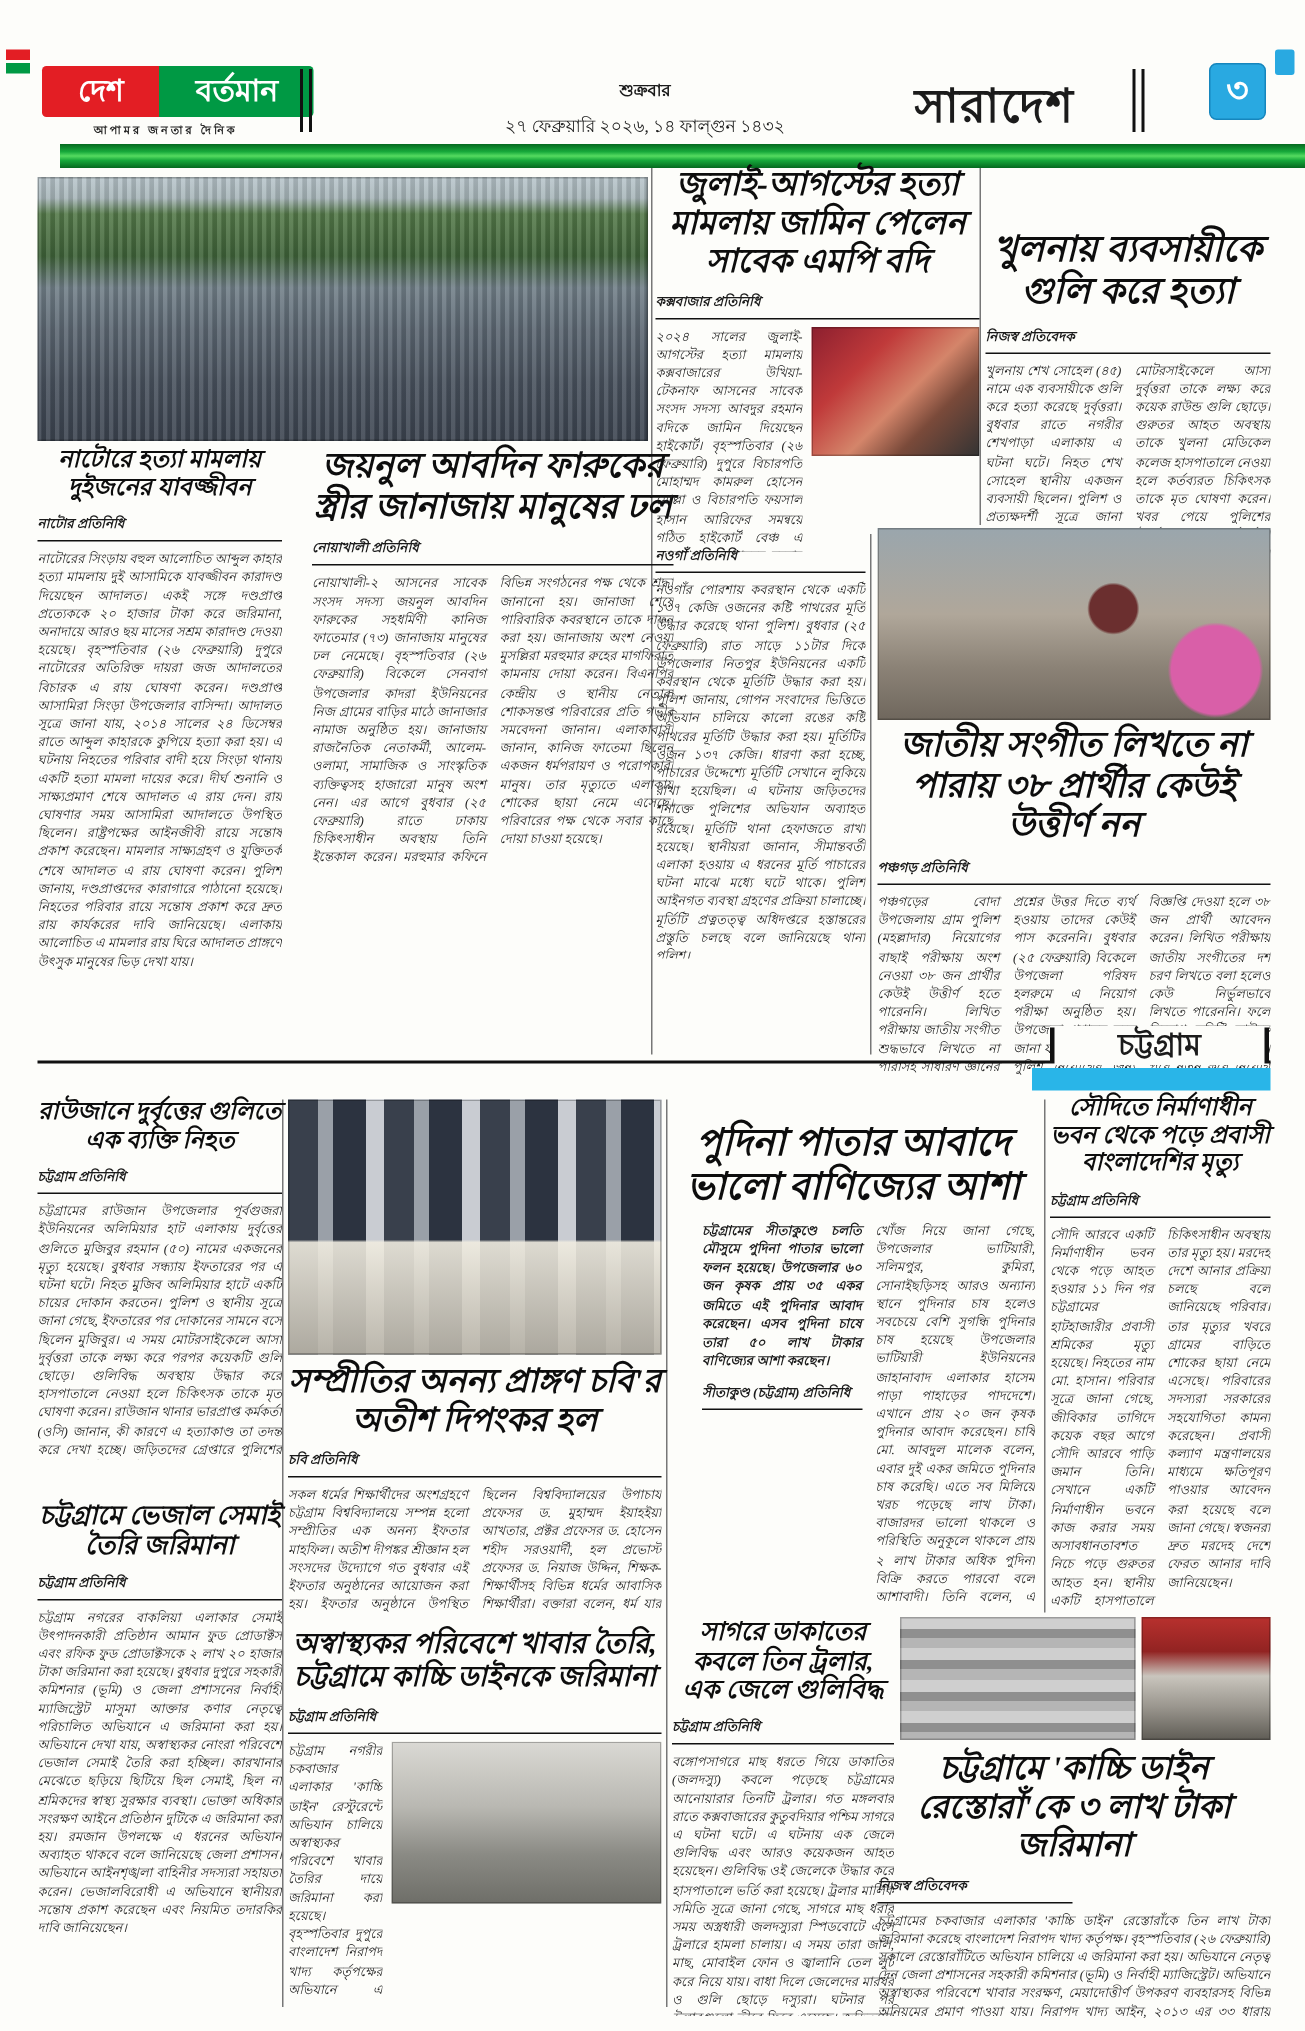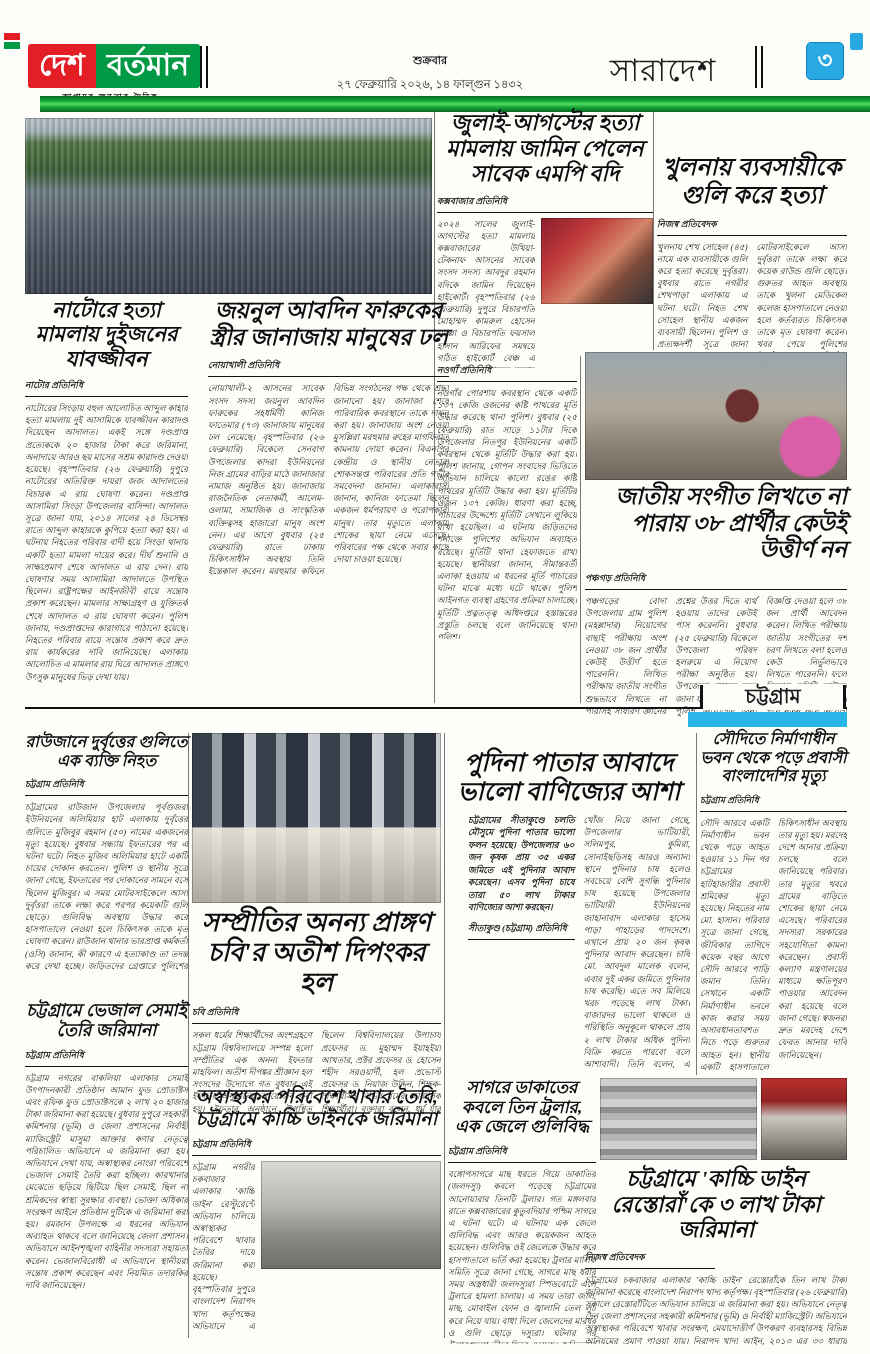--- a/index.html
+++ b/index.html
@@ -10,33 +10,33 @@
     font-family:"Liberation Serif","DejaVu Sans",serif; color:#1b1b1b;
   }
   
   .corner { position:absolute; }
   .cm-red   { width:16px; height:7px; background:#e31e24; }
   .cm-green { width:16px; height:7px; background:#009944; margin-top:2px; }
   .cm-blue  { width:13px; height:17px; background:#29a9e1; border-radius:2px; }
   .logo { position:absolute; left:28px; top:44px; width:165px; }
   .logo-row { display:flex; }
   .lg-red, .lg-green {
-    color:#fff; font-weight:bold; font-size:30px; line-height:1;
-    padding:6px 11px 8px; font-family:"DejaVu Sans",sans-serif;
+    color:#fff; font-weight:bold; font-size:20px; line-height:1;
+    padding:6px 24px 8px; font-family:"DejaVu Sans",sans-serif;
   }
   .lg-red { background:#e31e24; border-radius:3px 0 0 3px; }
   .lg-green { background:#009944; border-radius:0 3px 3px 0; }
   .tagline { text-align:center; font-size:7.5px; letter-spacing:2px; color:#222; margin-top:3px; font-weight:bold; }
   .dbar { position:absolute; width:8px; }
   .dbar::before, .dbar::after { content:""; position:absolute; top:0; bottom:0; width:2px; background:#111; }
   .dbar::before { left:0; } .dbar::after { right:0; }
   .dateblock { position:absolute; left:290px; top:52px; width:280px; text-align:center; }
   .weekday { font-weight:bold; font-size:11px; }
   .dateline { font-size:11.5px; margin-top:5px; }
-  .secname { position:absolute; left:588px; top:46px; width:150px; text-align:center; font-size:31px; font-weight:normal; letter-spacing:1px; }
+  .secname { position:absolute; left:588px; top:46px; width:150px; text-align:center; font-size:31px; font-weight:bold; letter-spacing:1px; }
   .pagebadge {
     position:absolute; left:806px; top:42px; width:38px; height:38px;
     background:#29a9e1; border:1px solid #1686bd; border-radius:5px;
     color:#fff; font-size:23px; font-weight:bold; display:flex; align-items:center; justify-content:center;
     font-family:"DejaVu Sans",sans-serif;
   }
   .greenbar {
     position:absolute; left:40px; top:96px; width:830px; height:16px;
     background:linear-gradient(180deg,#05691f 0%,#17a93b 32%,#55db60 50%,#17a93b 68%,#05691f 100%);
   }
@@ -118,21 +118,21 @@
   <div class="pagebadge">৩</div>
   <div class="greenbar"></div>
 
   <div class="ph ph-janaza" style="left:25px;top:118px;width:407px;height:176px;"></div>
 
   <div class="vr" style="left:434px;top:112px;height:591px;"></div>
   <div class="vr" style="left:653px;top:112px;height:238px;"></div>
   <div class="vr" style="left:580px;top:356px;height:347px;"></div>
 
   <article class="art" style="left:25px;top:298px;width:163px;">
-    <h2 class="hl" style="font-size:21px;">নাটোরে হত্যা মামলায় দুইজনের যাবজ্জীবন</h2>
+    <h2 class="hl" style="font-size:16px;">নাটোরে হত্যা মামলায় দুইজনের যাবজ্জীবন</h2>
     <div class="byline">নাটোর প্রতিনিধি</div>
     <div class="body" style="height:300px;">নাটোরের সিংড়ায় বহুল আলোচিত আব্দুল কাহার হত্যা মামলায় দুই আসামিকে যাবজ্জীবন কারাদণ্ড দিয়েছেন আদালত। একই সঙ্গে দণ্ডপ্রাপ্ত প্রত্যেককে ২০ হাজার টাকা করে জরিমানা, অনাদায়ে আরও ছয় মাসের সশ্রম কারাদণ্ড দেওয়া হয়েছে। বৃহস্পতিবার (২৬ ফেব্রুয়ারি) দুপুরে নাটোরের অতিরিক্ত দায়রা জজ আদালতের বিচারক এ রায় ঘোষণা করেন। দণ্ডপ্রাপ্ত আসামিরা সিংড়া উপজেলার বাসিন্দা। আদালত সূত্রে জানা যায়, ২০১৪ সালের ২৪ ডিসেম্বর রাতে আব্দুল কাহারকে কুপিয়ে হত্যা করা হয়। এ ঘটনায় নিহতের পরিবার বাদী হয়ে সিংড়া থানায় একটি হত্যা মামলা দায়ের করে। দীর্ঘ শুনানি ও সাক্ষ্যপ্রমাণ শেষে আদালত এ রায় দেন। রায় ঘোষণার সময় আসামিরা আদালতে উপস্থিত ছিলেন। রাষ্ট্রপক্ষের আইনজীবী রায়ে সন্তোষ প্রকাশ করেছেন। মামলার সাক্ষ্যগ্রহণ ও যুক্তিতর্ক শেষে আদালত এ রায় ঘোষণা করেন। পুলিশ জানায়, দণ্ডপ্রাপ্তদের কারাগারে পাঠানো হয়েছে। নিহতের পরিবার রায়ে সন্তোষ প্রকাশ করে দ্রুত রায় কার্যকরের দাবি জানিয়েছে। এলাকায় আলোচিত এ মামলার রায় ঘিরে আদালত প্রাঙ্গণে উৎসুক মানুষের ভিড় দেখা যায়।</div>
   </article>
 
   <article class="art" style="left:208px;top:298px;width:241px;">
     <h2 class="hl" style="font-size:23px;">জয়নুল আবদিন ফারুকের স্ত্রীর জানাজায় মানুষের ঢল</h2>
     <div class="byline">নোয়াখালী প্রতিনিধি</div>
     <div class="body cols-2" style="height:318px;">নোয়াখালী-২ আসনের সাবেক সংসদ সদস্য জয়নুল আবদিন ফারুকের সহধর্মিণী কানিজ ফাতেমার (৭৩) জানাজায় মানুষের ঢল নেমেছে। বৃহস্পতিবার (২৬ ফেব্রুয়ারি) বিকেলে সেনবাগ উপজেলার কাদরা ইউনিয়নের নিজ গ্রামের বাড়ির মাঠে জানাজার নামাজ অনুষ্ঠিত হয়। জানাজায় রাজনৈতিক নেতাকর্মী, আলেম-ওলামা, সামাজিক ও সাংস্কৃতিক ব্যক্তিত্বসহ হাজারো মানুষ অংশ নেন। এর আগে বুধবার (২৫ ফেব্রুয়ারি) রাতে ঢাকায় চিকিৎসাধীন অবস্থায় তিনি ইন্তেকাল করেন। মরহুমার কফিনে বিভিন্ন সংগঠনের পক্ষ থেকে শ্রদ্ধা জানানো হয়। জানাজা শেষে পারিবারিক কবরস্থানে তাকে দাফন করা হয়। জানাজায় অংশ নেওয়া মুসল্লিরা মরহুমার রুহের মাগফিরাত কামনায় দোয়া করেন। বিএনপির কেন্দ্রীয় ও স্থানীয় নেতারা শোকসন্তপ্ত পরিবারের প্রতি গভীর সমবেদনা জানান। এলাকাবাসী জানান, কানিজ ফাতেমা ছিলেন একজন ধর্মপরায়ণ ও পরোপকারী মানুষ। তার মৃত্যুতে এলাকায় শোকের ছায়া নেমে এসেছে। পরিবারের পক্ষ থেকে সবার কাছে দোয়া চাওয়া হয়েছে।</div>
   </article>
 
@@ -152,21 +152,21 @@
 
   <article class="art" style="left:657px;top:110px;width:190px;">
     <h2 class="hl" style="font-size:24px;margin-top:44px;">খুলনায় ব্যবসায়ীকে গুলি করে হত্যা</h2>
     <div class="byline">নিজস্ব প্রতিবেদক</div>
     <div class="body cols-2" style="height:145px;">খুলনায় শেখ সোহেল (৪৫) নামে এক ব্যবসায়ীকে গুলি করে হত্যা করেছে দুর্বৃত্তরা। বুধবার রাতে নগরীর শেখপাড়া এলাকায় এ ঘটনা ঘটে। নিহত শেখ সোহেল স্থানীয় একজন ব্যবসায়ী ছিলেন। পুলিশ ও প্রত্যক্ষদর্শী সূত্রে জানা গেছে, রাতে দোকান বন্ধ করে বাড়ি ফেরার পথে মোটরসাইকেলে আসা দুর্বৃত্তরা তাকে লক্ষ্য করে কয়েক রাউন্ড গুলি ছোড়ে। গুরুতর আহত অবস্থায় তাকে খুলনা মেডিকেল কলেজ হাসপাতালে নেওয়া হলে কর্তব্যরত চিকিৎসক তাকে মৃত ঘোষণা করেন। খবর পেয়ে পুলিশের ঊর্ধ্বতন কর্মকর্তারা ঘটনাস্থল পরিদর্শন করেছেন। ঘটনাস্থল থেকে গুলির খোসা উদ্ধার করা হয়েছে। জড়িতদের গ্রেপ্তারে অভিযান চলছে বলে জানিয়েছে পুলিশ। এ ঘটনায় থানায় মামলার প্রস্তুতি চলছে। ব্যবসায়ী মহলে নিরাপত্তা নিয়ে উদ্বেগ ছড়িয়ে পড়েছে।</div>
   </article>
 
   <div class="ph ph-street" style="left:585px;top:352px;width:262px;height:128px;"></div>
 
   <article class="art" style="left:585px;top:484px;width:262px;">
-    <h2 class="hl" style="font-size:23px;text-align:right;">জাতীয় সংগীত লিখতে না পারায় ৩৮ প্রার্থীর কেউই উত্তীর্ণ নন</h2>
+    <h2 class="hl" style="font-size:23px;">জাতীয় সংগীত লিখতে না পারায় ৩৮ প্রার্থীর কেউই উত্তীর্ণ নন</h2>
     <div class="byline">পঞ্চগড় প্রতিনিধি</div>
     <div class="body cols-3" style="height:130px;">পঞ্চগড়ের বোদা উপজেলায় গ্রাম পুলিশ (মহল্লাদার) নিয়োগের বাছাই পরীক্ষায় অংশ নেওয়া ৩৮ জন প্রার্থীর কেউই উত্তীর্ণ হতে পারেননি। লিখিত পরীক্ষায় জাতীয় সংগীত শুদ্ধভাবে লিখতে না পারাসহ সাধারণ জ্ঞানের প্রশ্নের উত্তর দিতে ব্যর্থ হওয়ায় তাদের কেউই পাস করেননি। বুধবার (২৫ ফেব্রুয়ারি) বিকেলে উপজেলা পরিষদ হলরুমে এ নিয়োগ পরীক্ষা অনুষ্ঠিত হয়। উপজেলা প্রশাসন সূত্রে জানা যায়, শূন্যপদে গ্রাম পুলিশ নিয়োগের জন্য বিজ্ঞপ্তি দেওয়া হলে ৩৮ জন প্রার্থী আবেদন করেন। লিখিত পরীক্ষায় জাতীয় সংগীতের দশ চরণ লিখতে বলা হলেও কেউ নির্ভুলভাবে লিখতে পারেননি। ফলে নিয়োগ কমিটি কাউকে উত্তীর্ণ ঘোষণা করেনি। পরে নতুন করে নিয়োগ বিজ্ঞপ্তি দেওয়ার সিদ্ধান্ত নেওয়া হয়েছে বলে জানিয়েছেন সংশ্লিষ্টরা।</div>
   </article>
 
   <div class="hr" style="left:25px;top:707px;width:822px;"></div>
   <div class="chlabel">
     <span class="cbar"></span>
     <span>চট্টগ্রাম</span>
     <span class="cbar"></span>
   </div>
@@ -184,21 +184,21 @@
 
   <article class="art" style="left:25px;top:1000px;width:163px;">
     <h2 class="hl" style="font-size:17.5px;">চট্টগ্রামে ভেজাল সেমাই তৈরি জরিমানা</h2>
     <div class="byline">চট্টগ্রাম প্রতিনিধি</div>
     <div class="body" style="height:248px;">চট্টগ্রাম নগরের বাকলিয়া এলাকার সেমাই উৎপাদনকারী প্রতিষ্ঠান আমান ফুড প্রোডাক্টস এবং রফিক ফুড প্রোডাক্টসকে ২ লাখ ২০ হাজার টাকা জরিমানা করা হয়েছে। বুধবার দুপুরে সহকারী কমিশনার (ভূমি) ও জেলা প্রশাসনের নির্বাহী ম্যাজিস্ট্রেট মাসুমা আক্তার কণার নেতৃত্বে পরিচালিত অভিযানে এ জরিমানা করা হয়। অভিযানে দেখা যায়, অস্বাস্থ্যকর নোংরা পরিবেশে ভেজাল সেমাই তৈরি করা হচ্ছিল। কারখানার মেঝেতে ছড়িয়ে ছিটিয়ে ছিল সেমাই, ছিল না শ্রমিকদের স্বাস্থ্য সুরক্ষার ব্যবস্থা। ভোক্তা অধিকার সংরক্ষণ আইনে প্রতিষ্ঠান দুটিকে এ জরিমানা করা হয়। রমজান উপলক্ষে এ ধরনের অভিযান অব্যাহত থাকবে বলে জানিয়েছে জেলা প্রশাসন। অভিযানে আইনশৃঙ্খলা বাহিনীর সদস্যরা সহায়তা করেন। ভেজালবিরোধী এ অভিযানে স্থানীয়রা সন্তোষ প্রকাশ করেছেন এবং নিয়মিত তদারকির দাবি জানিয়েছেন।</div>
   </article>
 
   <div class="ph ph-event" style="left:192px;top:733px;width:249px;height:170px;"></div>
 
   <article class="art" style="left:192px;top:908px;width:249px;">
-    <h2 class="hl" style="font-size:26px;">সম্প্রীতির অনন্য প্রাঙ্গণ চবি'র অতীশ দিপংকর হল</h2>
+    <h2 class="hl" style="font-size:22px;">সম্প্রীতির অনন্য প্রাঙ্গণ চবি'র অতীশ দিপংকর হল</h2>
     <div class="byline">চবি প্রতিনিধি</div>
     <div class="body cols-2" style="height:96px;">সকল ধর্মের শিক্ষার্থীদের অংশগ্রহণে চট্টগ্রাম বিশ্ববিদ্যালয়ে সম্পন্ন হলো সম্প্রীতির এক অনন্য ইফতার মাহফিল। অতীশ দীপঙ্কর শ্রীজ্ঞান হল সংসদের উদ্যোগে গত বুধবার এই ইফতার অনুষ্ঠানের আয়োজন করা হয়। ইফতার অনুষ্ঠানে উপস্থিত ছিলেন বিশ্ববিদ্যালয়ের উপাচার্য প্রফেসর ড. মুহাম্মদ ইয়াহইয়া আখতার, প্রক্টর প্রফেসর ড. হোসেন শহীদ সরওয়ার্দী, হল প্রভোস্ট প্রফেসর ড. নিয়াজ উদ্দিন, শিক্ষক-শিক্ষার্থীসহ বিভিন্ন ধর্মের আবাসিক শিক্ষার্থীরা। বক্তারা বলেন, ধর্ম যার যার, উৎসব সবার— এই চেতনায় সম্প্রীতির বন্ধনে আবদ্ধ থাকবে ক্যাম্পাস।</div>
   </article>
 
   <article class="art" style="left:192px;top:1086px;width:249px;">
     <h2 class="hl" style="font-size:19px;">অস্বাস্থ্যকর পরিবেশে খাবার তৈরি, চট্টগ্রামে কাচ্চি ডাইনকে জরিমানা</h2>
     <div class="byline">চট্টগ্রাম প্রতিনিধি</div>
     <div class="bwrap" style="height:172px;">
       <div class="ph ph-inspect ph-f" style="width:180px;height:108px;"></div>
       <div class="body">চট্টগ্রাম নগরীর চকবাজার এলাকার 'কাচ্চি ডাইন' রেস্টুরেন্টে অভিযান চালিয়ে অস্বাস্থ্যকর পরিবেশে খাবার তৈরির দায়ে জরিমানা করা হয়েছে। বৃহস্পতিবার দুপুরে বাংলাদেশ নিরাপদ খাদ্য কর্তৃপক্ষের অভিযানে এ জরিমানা করা হয়। অভিযানে দেখা যায়, রেস্টুরেন্টটির রান্নাঘরে অস্বাস্থ্যকর নোংরা পরিবেশে খাবার তৈরি করা হচ্ছিল। ফ্রিজে কাঁচা মাংসের সঙ্গে রাখা হয়েছিল রান্না করা খাবার। মেয়াদোত্তীর্ণ উপকরণ ব্যবহারের প্রমাণও পাওয়া যায়। নিরাপদ খাদ্য আইনে প্রতিষ্ঠানটিকে জরিমানা করা হয়। মানসম্মত খাদ্য পরিবেশনের নির্দেশনা দিয়ে কর্তৃপক্ষকে সতর্ক করা হয়েছে। এ ধরনের অভিযান অব্যাহত থাকবে বলে জানানো হয়। অভিযানে সহায়তা করেন আইনশৃঙ্খলা বাহিনীর সদস্যরা।</div>

